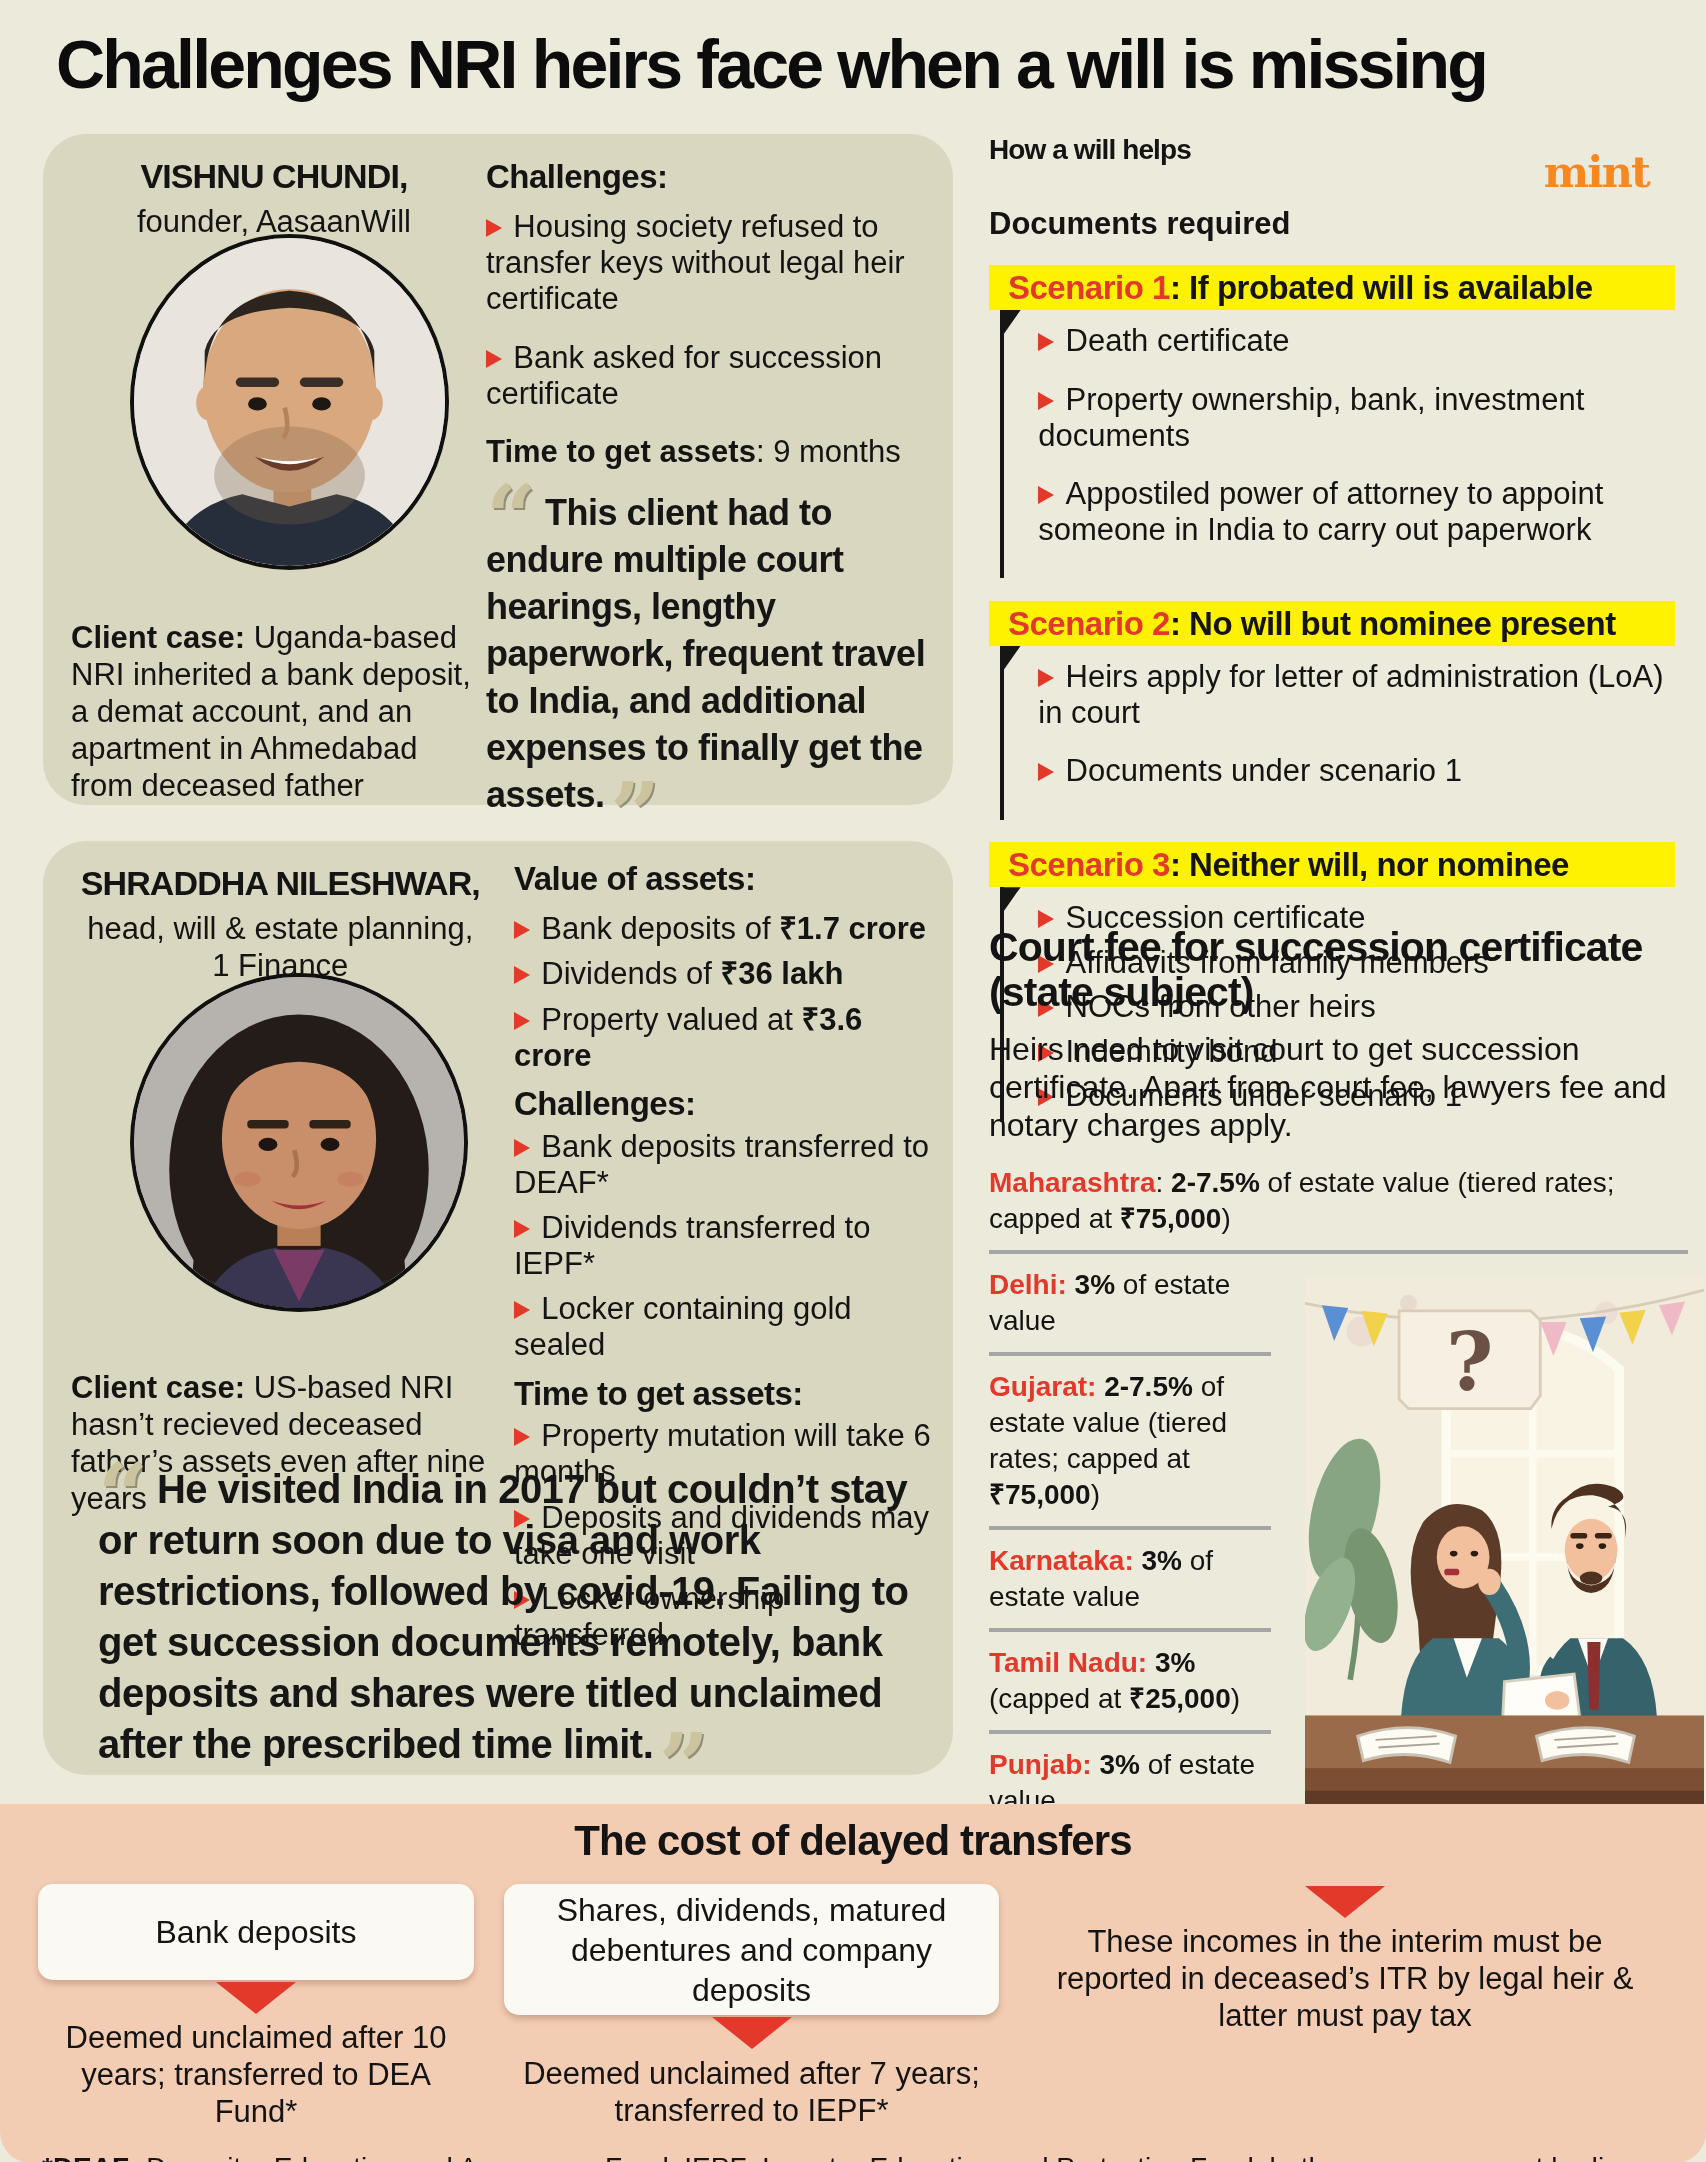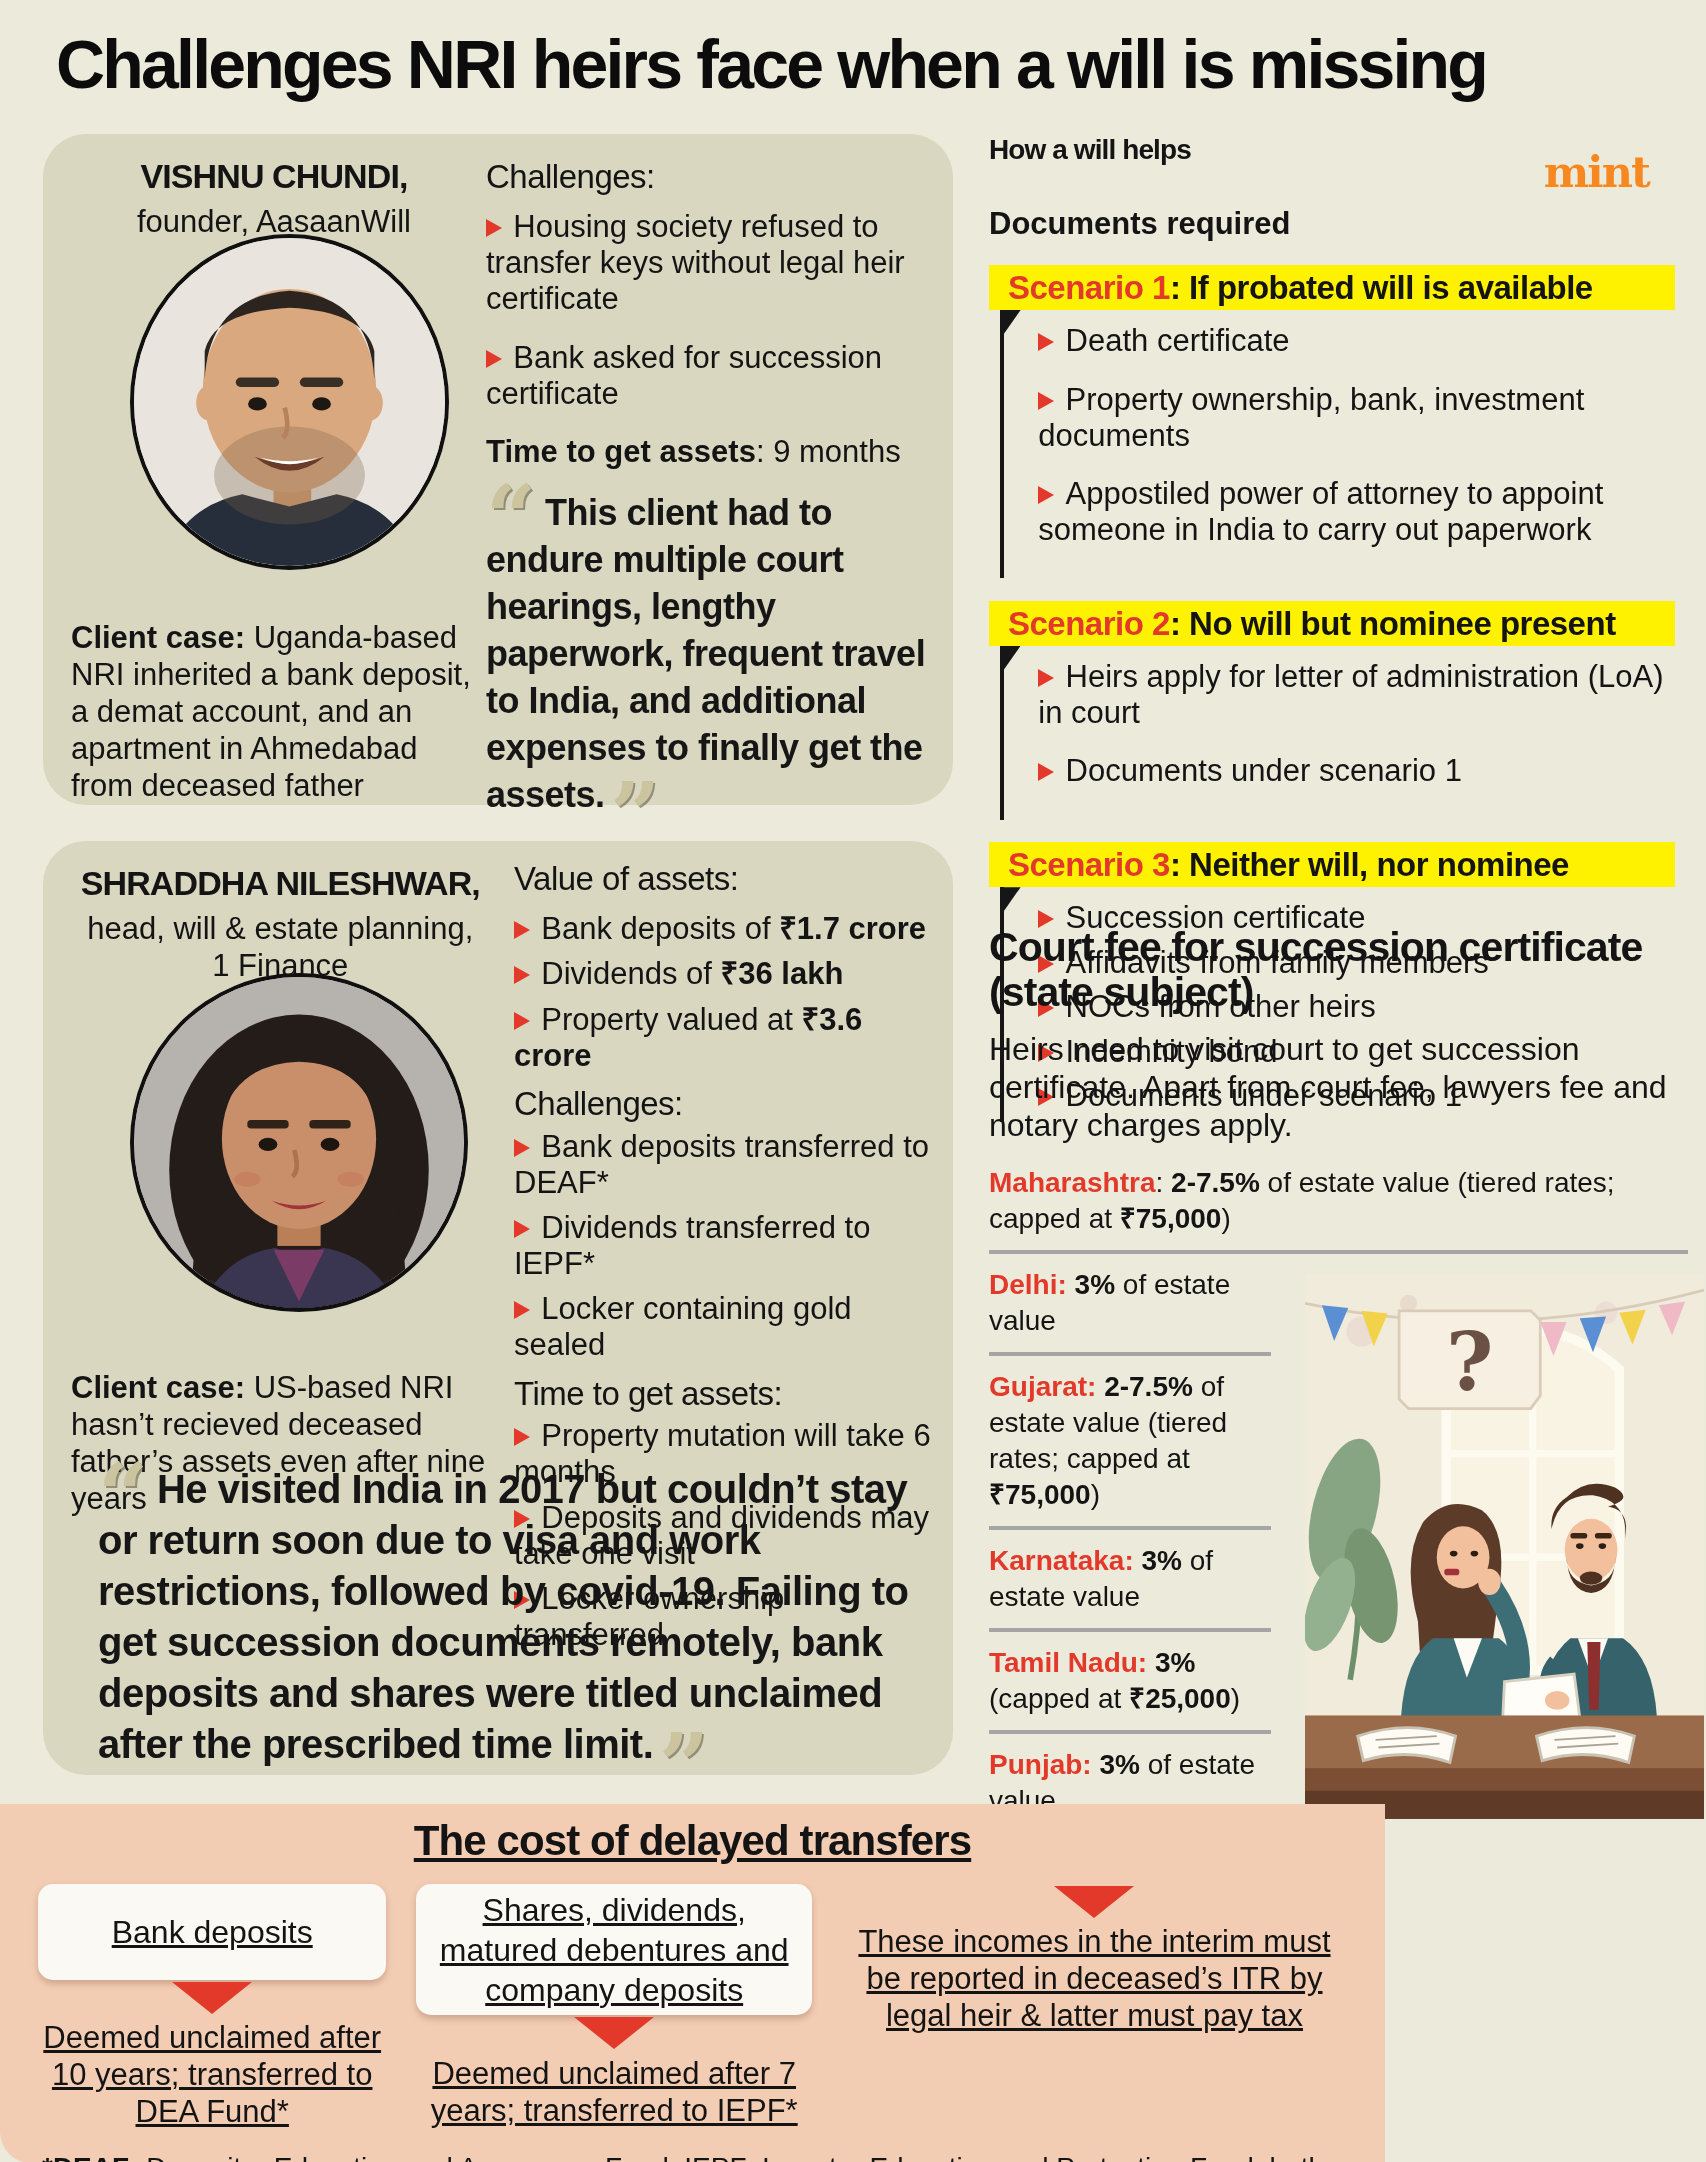--- a/index.html
+++ b/index.html
@@ -23,21 +23,21 @@
   #photo1{left:87px;top:100px;width:311px;height:328px;}
   #photo2{left:87px;top:132px;width:330px;height:331px;}
   .photo svg{display:block;width:100%;height:100%;}
   .client-case{position:absolute;font-size:31px;line-height:37px;}
   #card1 .client-case{left:28px;top:454px;width:412px;}
   #card2 .client-case{left:28px;top:497px;width:422px;}
   .client-case b{font-weight:800;}
   .col-right{position:absolute;}
   #card1 .col-right{left:443px;top:13px;width:448px;}
   #card2 .col-right{left:471px;top:17px;width:418px;}
-  .sec-h{font-size:33px;font-weight:400;letter-spacing:-0.5px;margin:11.3px 0 13px;}
+  .sec-h{font-size:33px;font-weight:700;letter-spacing:-0.5px;margin:11.3px 0 13px;}
   ul.blist{list-style:none;margin:0;padding:0;}
   ul.blist li{font-size:31px;line-height:36px;margin:0 0 22.6px;}
   ul.blist.tight li{margin:0 0 9.4px;}
   ul.blist li .tri, .fee-tri{display:inline-block;width:0;height:0;border-style:solid;
     border-width:9.4px 0 9.4px 16px;border-color:transparent transparent transparent #E2392B;
     margin-right:11.3px;}
   .time-line{font-size:31px;line-height:36px;margin:3.8px 0 0;}
   .time-line b{font-weight:800;}
   .quote{font-weight:800;letter-spacing:-0.5px;color:#161616;}
   #card1 .quote{margin-top:19px;font-size:36px;line-height:47px;}
@@ -75,21 +75,21 @@
   #fee-maha{margin-top:21px;}
   .fee-div{border:none;border-top:4.7px solid #A5A5A5;margin:13px 0 13px;}
   .fee-div.wide{width:100%;}
   .fee-div.narrow{width:282px;margin-left:0;}
   #fee-grid{position:relative;margin-top:0;}
   #fee-list{width:303px;}
   #illustration{position:absolute;left:316px;top:7.5px;width:399px;height:544px;}
   #illustration svg{display:block;width:100%;height:100%;}
 
   
-  #band{position:absolute;left:0;top:1804px;width:1385px;height:359px;background:#F3CDB3;text-decoration:underline;}
+  #band{position:absolute;left:0;top:1804px;width:1706px;height:359px;background:#F3CDB3;}
   #band-title{text-align:center;font-size:42px;font-weight:800;letter-spacing:-0.9px;margin:13px 0 0;}
   .band-cols{display:flex;gap:30px;margin:19px 38px 0;}
   .bcol{display:flex;flex-direction:column;align-items:center;}
   .bcol1{width:436px;}.bcol2{width:495px;}.bcol3{width:632px;}
   .bbox{background:#FBF9F4;border-radius:15px;width:100%;box-sizing:border-box;
     min-height:96px;display:flex;align-items:center;justify-content:center;text-align:center;
     font-size:32px;line-height:40px;padding:5.6px 22.6px;box-shadow:0 3.8px 6.6px rgba(90,50,30,0.25);}
   .barrow{width:0;height:0;border-left:40px solid transparent;border-right:40px solid transparent;
     border-top:32px solid #E2392B;margin-top:1.9px;}
   .bnote{text-align:center;font-size:31px;line-height:37px;margin-top:5.6px;}

